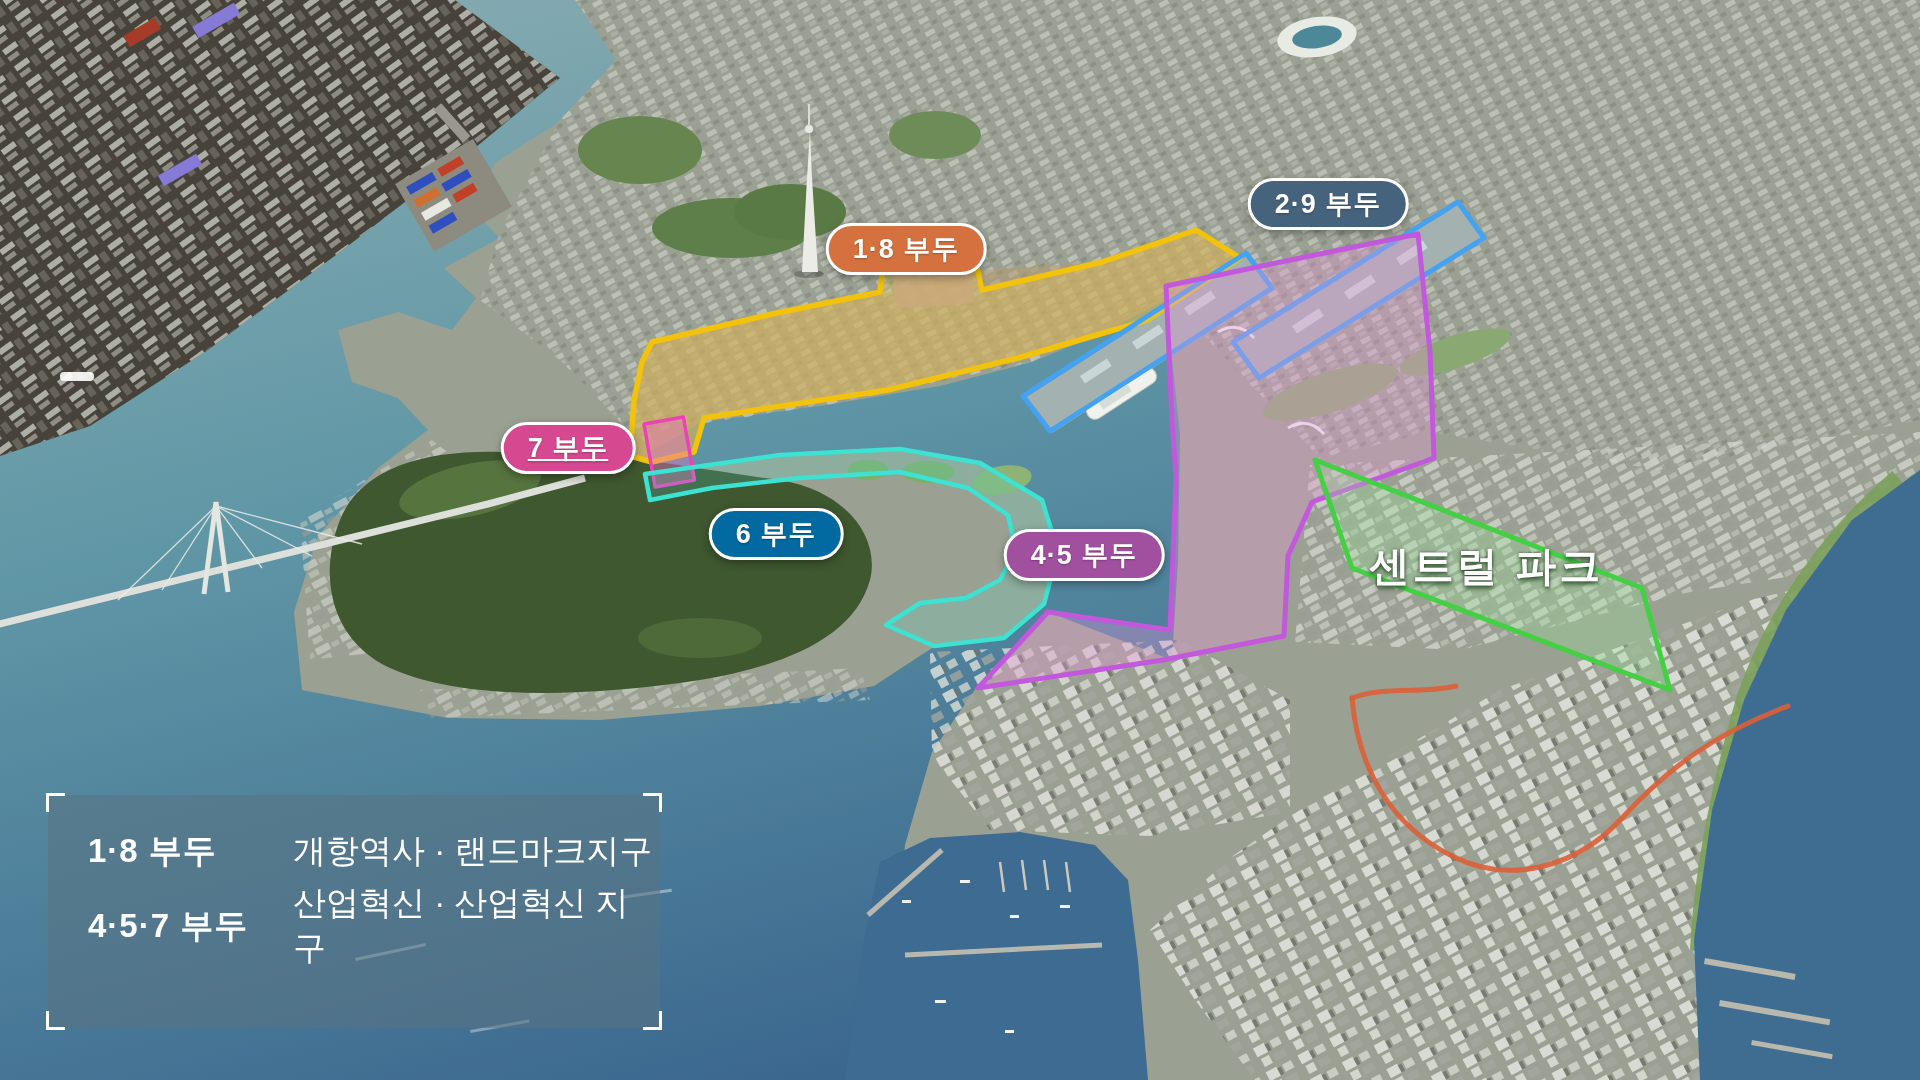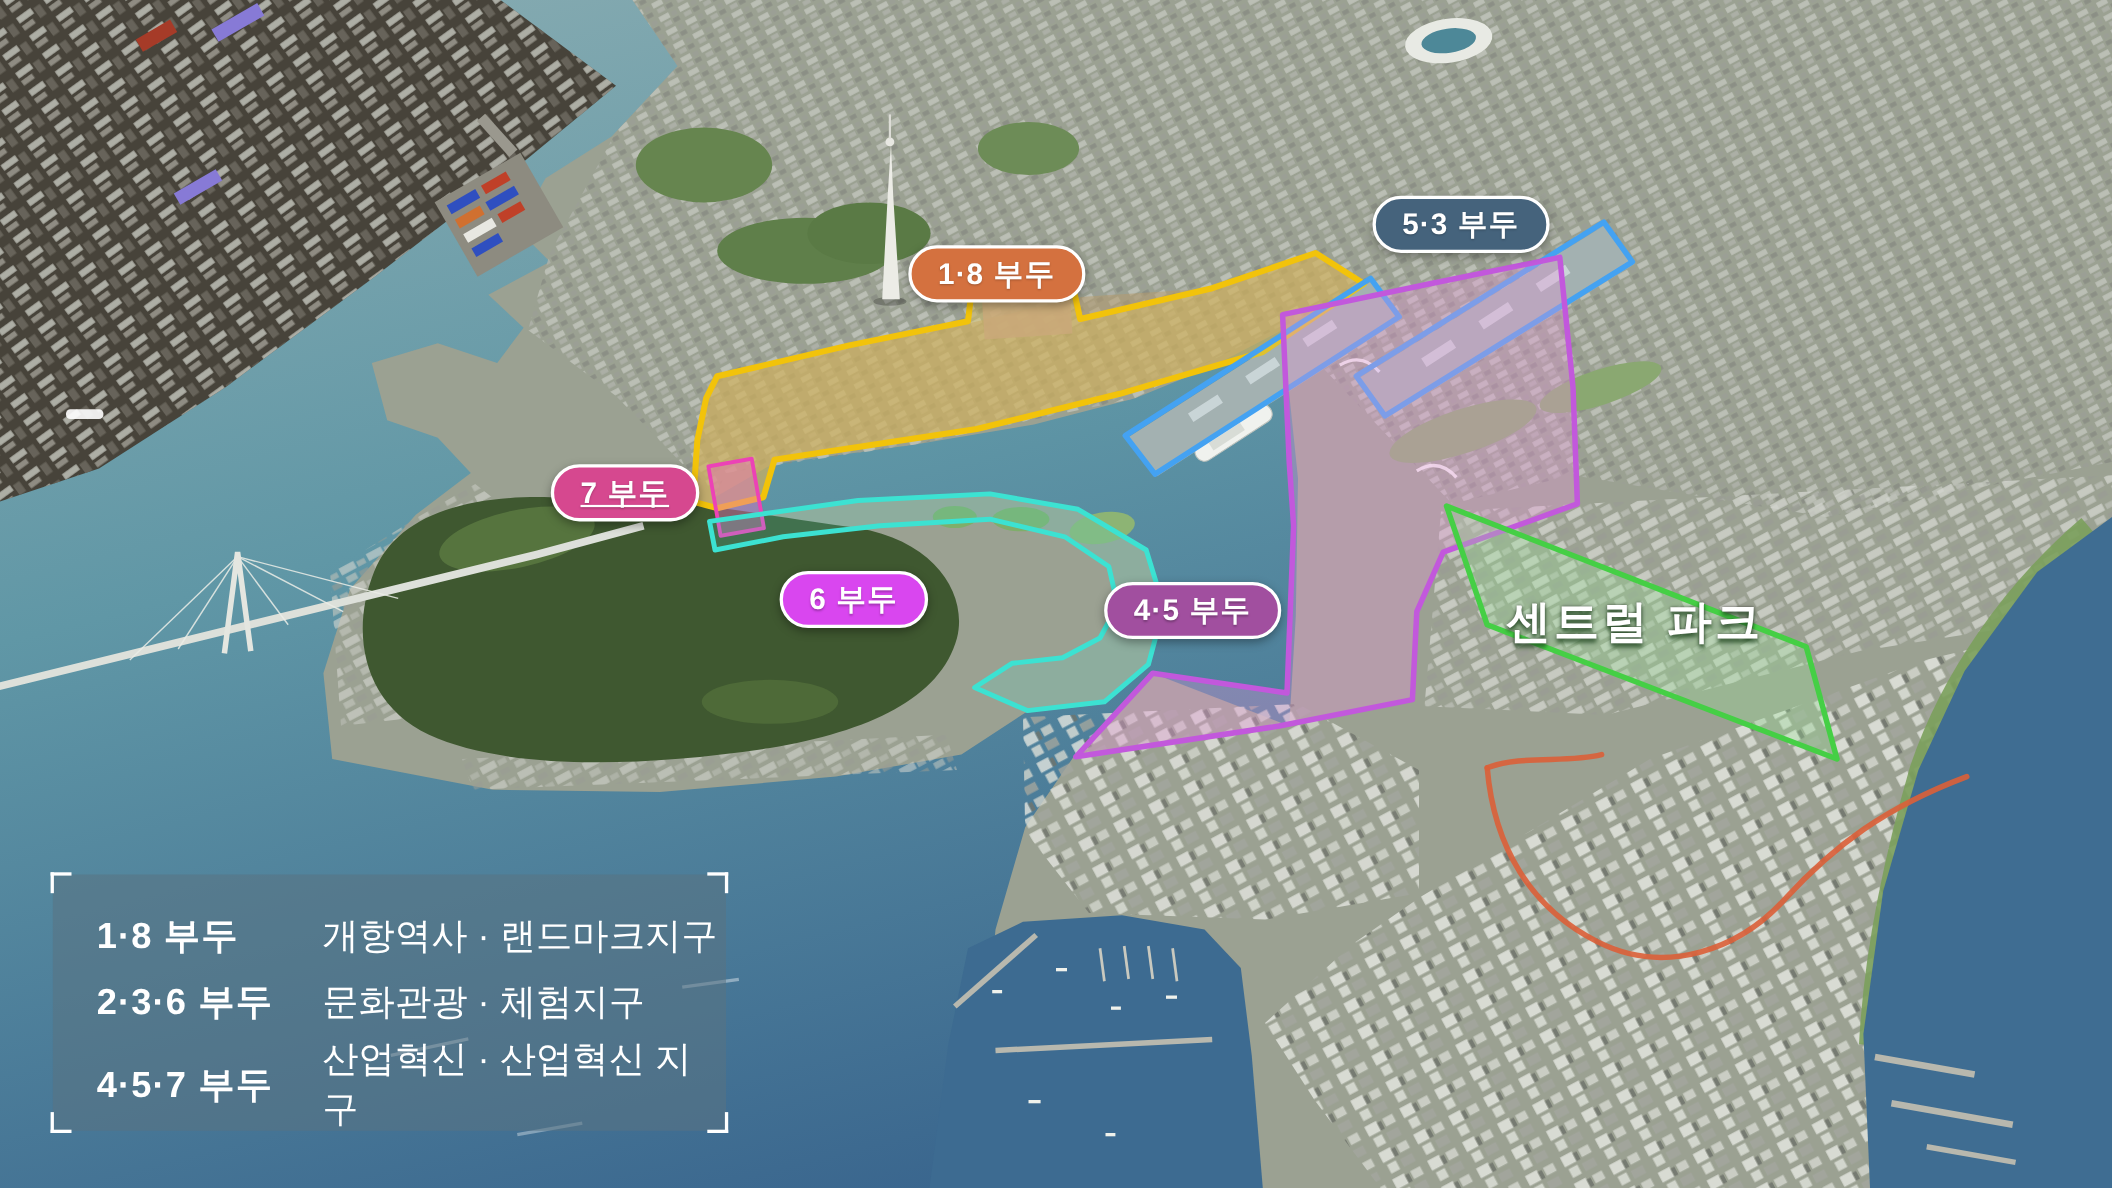--- a/index.html
+++ b/index.html
@@ -246,39 +246,35 @@
 
     <path d="M 1166,286 L 1300,258 L 1418,234 L 1430,352 L 1434,458 L 1312,502
              L 1288,556 L 1284,636 L 1163,660 L 978,688 L 1048,612 L 1170,630
              L 1176,478 L 1172,420 Z" fill="rgba(228,150,215,0.35)" stroke-width="5" stroke="#c258dc"></path>
 
     <polygon points="1315,460 1642,588 1670,690 1352,568" fill="rgba(150,235,150,0.28)" stroke-width="5" stroke="#45cf45"></polygon>
   </g>
 </svg>
 
 <div class="pill pill18" style="background-color: rgb(212, 113, 63);">1·8 부두</div>
-<div class="pill pill23" style="background-color: rgb(69, 99, 124);">5·3 부두</div>
+<div class="pill pill23" style="background-color: rgb(69, 99, 124);">2·9 부두</div>
 <div class="pill pill7" style="background-color: rgb(214, 72, 143);">7 부두</div>
-<div class="pill pill6" style="background-color: #d946ef; margin-top: 11px;">6 부두</div>
+<div class="pill pill6" style="background-color: #0369a1;">6 부두</div>
 <div class="pill pill45" style="background-color: rgb(161, 79, 159);">4·5 부두</div>
 <div class="park-label">센트럴 파크</div>
 
 <div class="legend">
   <div class="corner tl"></div>
   <div class="corner tr"></div>
   <div class="corner bl"></div>
   <div class="corner br"></div>
 
   <div class="legend-row">
     <span class="legend-term">1·8 부두</span>
     <span class="legend-desc">개항역사 · 랜드마크지구</span>
-  </div>
-  <div class="legend-row">
-    <span class="legend-term">2·3·6 부두</span>
-    <span class="legend-desc">문화관광 · 체험지구</span>
   </div>
   <div class="legend-row">
     <span class="legend-term">4·5·7 부두</span>
     <span class="legend-desc">산업혁신 · 산업혁신 지구</span>
   </div>
 </div>
 
 </div>
 
 </body></html>

